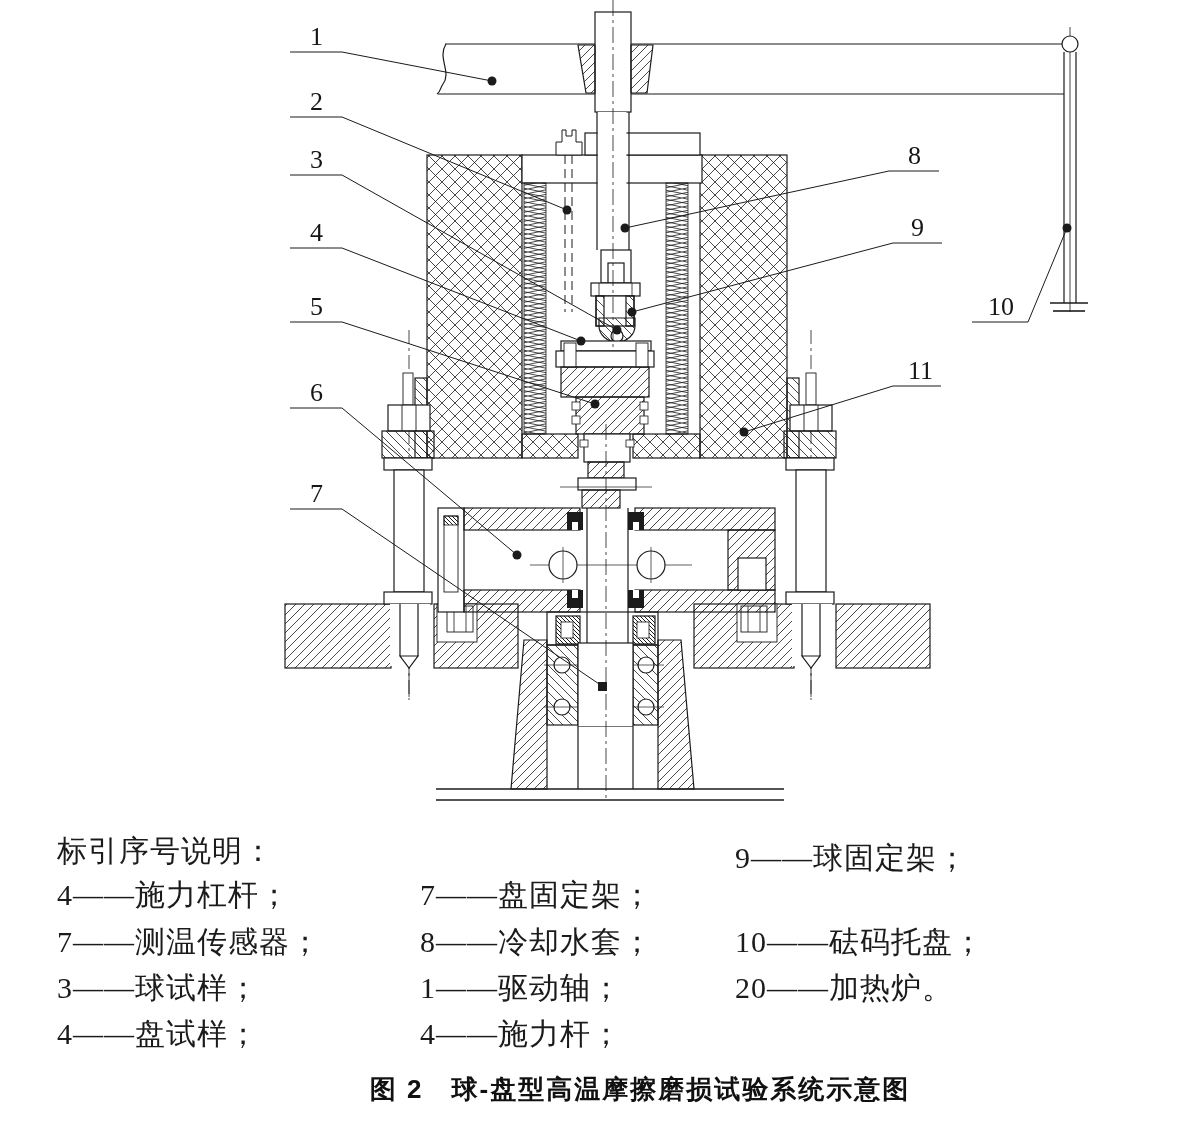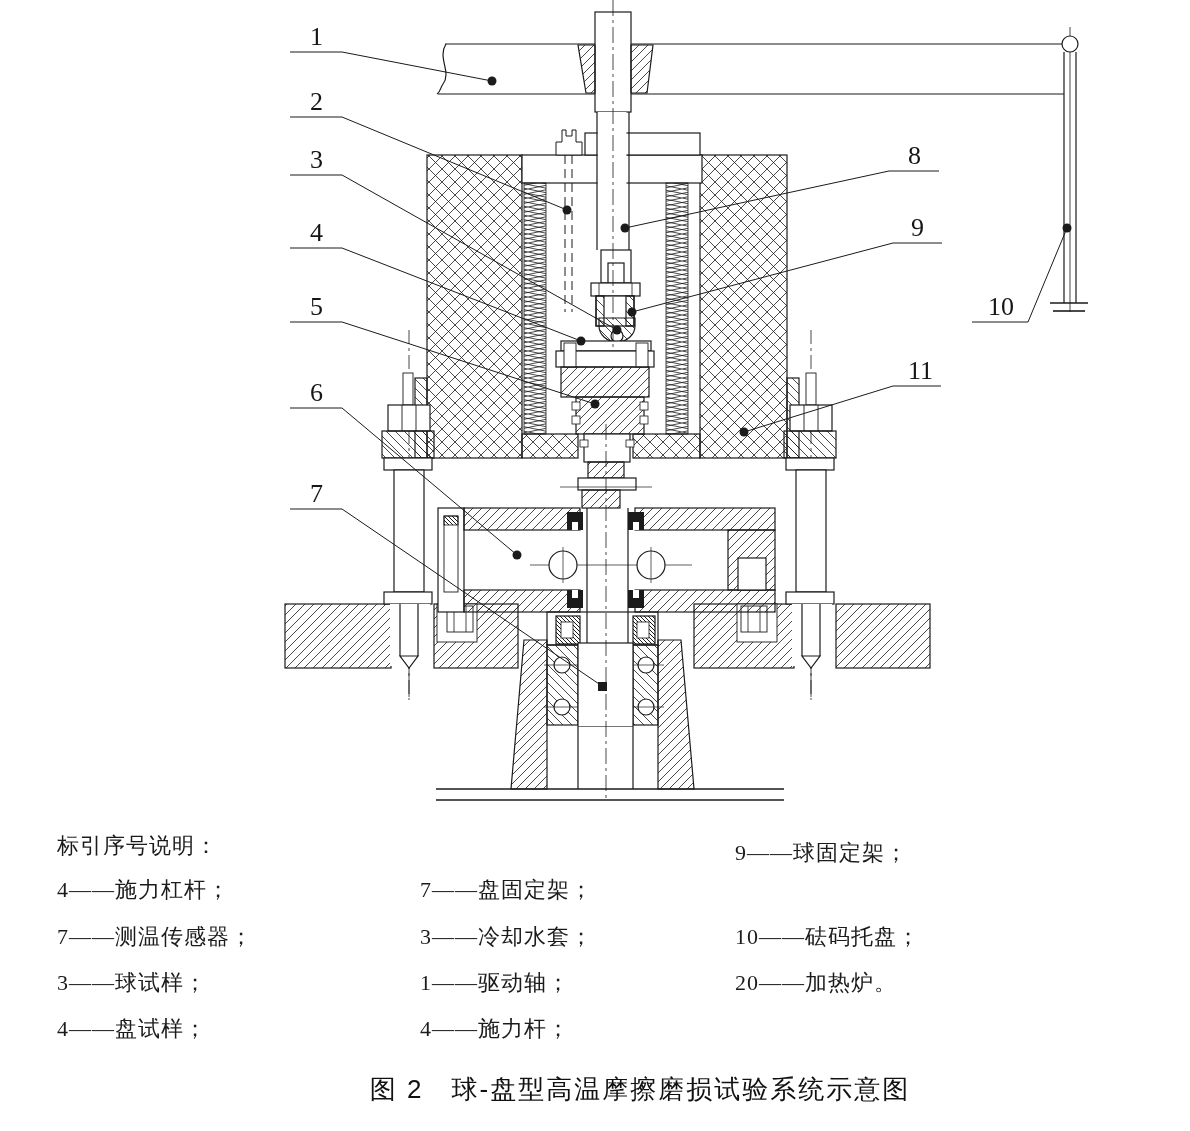--- a/index.html
+++ b/index.html
@@ -1,20 +1,20 @@
 <!DOCTYPE html>
 <html><head>
 <meta charset="utf-8">
 <style>
   html,body{margin:0;padding:0;background:#ffffff;}
   body{width:1190px;height:1131px;position:relative;font-family:"Liberation Serif","DejaVu Serif",serif;}
   #drawing{position:absolute;top:0;left:0;}
   .callout-num{font-family:"Liberation Serif","DejaVu Serif",serif;font-size:26px;fill:#161616;}
-  .legend-title,.legend-item{position:absolute;font-size:22px;color:#1b1b1b;letter-spacing:1px;white-space:nowrap;}
-  .caption{position:absolute;left:95px;width:1090px;text-align:center;font-family:"Liberation Sans","DejaVu Sans",sans-serif;font-weight:400;font-size:26px;color:#111;letter-spacing:2px;}
+  .legend-title,.legend-item{position:absolute;font-size:30px;color:#1b1b1b;letter-spacing:1px;white-space:nowrap;}
+  .caption{position:absolute;left:95px;width:1090px;text-align:center;font-family:"Liberation Sans","DejaVu Sans",sans-serif;font-weight:700;font-size:26px;color:#111;letter-spacing:2px;}
 </style>
 </head>
 <body>
 
 <svg id="drawing" width="1190" height="818" viewBox="0 0 1190 818" xmlns="http://www.w3.org/2000/svg">
   <defs>
     <pattern id="xh" width="13" height="13" patternUnits="userSpaceOnUse">
       <path d="M0,0 L13,13 M13,0 L0,13" stroke="#1b1b1b" stroke-width="0.8" fill="none"></path>
     </pattern>
     <pattern id="h45" width="9" height="9" patternUnits="userSpaceOnUse">
@@ -265,21 +265,21 @@
 </svg>
 
 <div class="legend-title" style="left:57px;top:831px">标引序号说明：</div>
 
 <div class="legend-item" style="left:57px;top:875px">4——施力杠杆；</div>
 <div class="legend-item" style="left:57px;top:922px">7——测温传感器；</div>
 <div class="legend-item" style="left:57px;top:968px">3——球试样；</div>
 <div class="legend-item" style="left:57px;top:1014px">4——盘试样；</div>
 
 <div class="legend-item" style="left:420px;top:875px">7——盘固定架；</div>
-<div class="legend-item" style="left:420px;top:922px">3——冷却水套；</div>
+<div class="legend-item" style="left:420px;top:922px">8——冷却水套；</div>
 <div class="legend-item" style="left:420px;top:968px">1——驱动轴；</div>
 <div class="legend-item" style="left:420px;top:1014px">4——施力杆；</div>
 
 <div class="legend-item" style="left:735px;top:838px">9——球固定架；</div>
 <div class="legend-item" style="left:735px;top:922px">10——砝码托盘；</div>
 <div class="legend-item" style="left:735px;top:968px">20——加热炉。</div>
 
 <div class="caption" style="top:1072px">图 2　球-盘型高温摩擦磨损试验系统示意图</div>
 
 </body></html>

